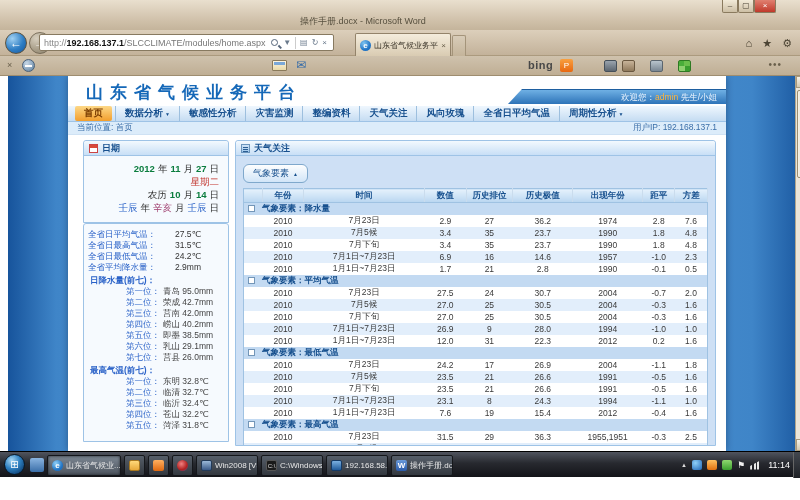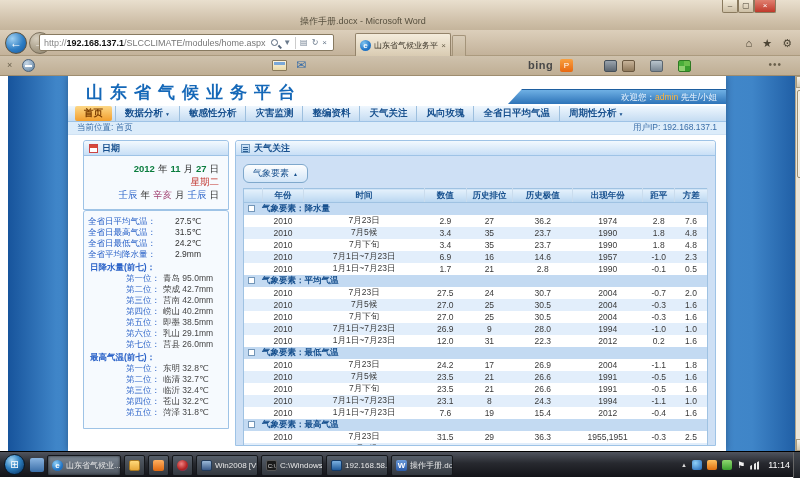--- a/index.html
+++ b/index.html
@@ -234,20 +234,21 @@
       <div class="pbody">
         <div class="sidebar">
           <div class="panel">
             <div class="panel-h">
                 <span class="cal-ico"></span>
                 <span>日期</span>
               </div>
             <div class="cal-body" id="cal-body">
                 <div class="cal-line"><span class="seg num">2012</span><span class="seg t">年</span><span class="seg num">11</span><span class="seg t">月</span><span class="seg num">27</span><span class="seg t">日</span></div>
                 <div class="cal-line"><span class="seg week">星期二</span></div>
+                <div class="cal-line"><span class="seg t">农历</span><span class="seg num">10</span><span class="seg t">月</span><span class="seg num">14</span><span class="seg t">日</span></div>
                 <div class="cal-line"><span class="seg link">壬辰</span><span class="seg t">年</span><span class="seg mid">辛亥</span><span class="seg t">月</span><span class="seg link">壬辰</span><span class="seg t">日</span></div>
               </div>
           </div>
           <div class="panel">
             <div class="yd-body" id="yd-body">
                 <div class="stat">
                   <span class="lbl">全省日平均气温：</span>
                   <span class="val">27.5℃</span>
                 </div>
                 <div class="stat">

